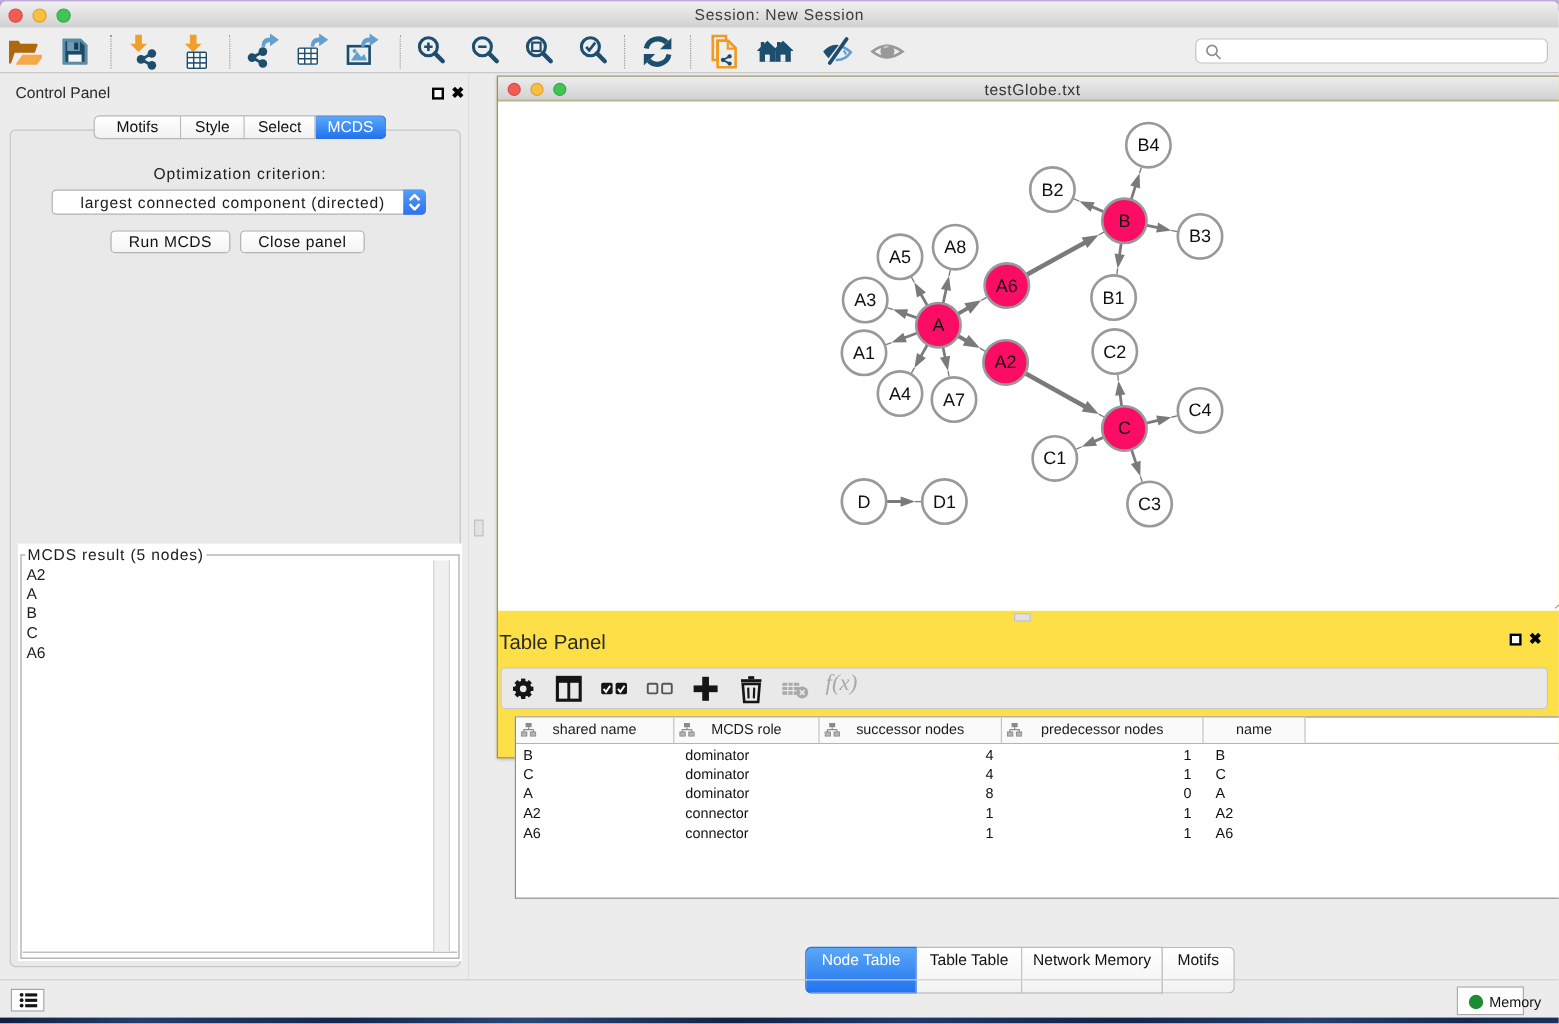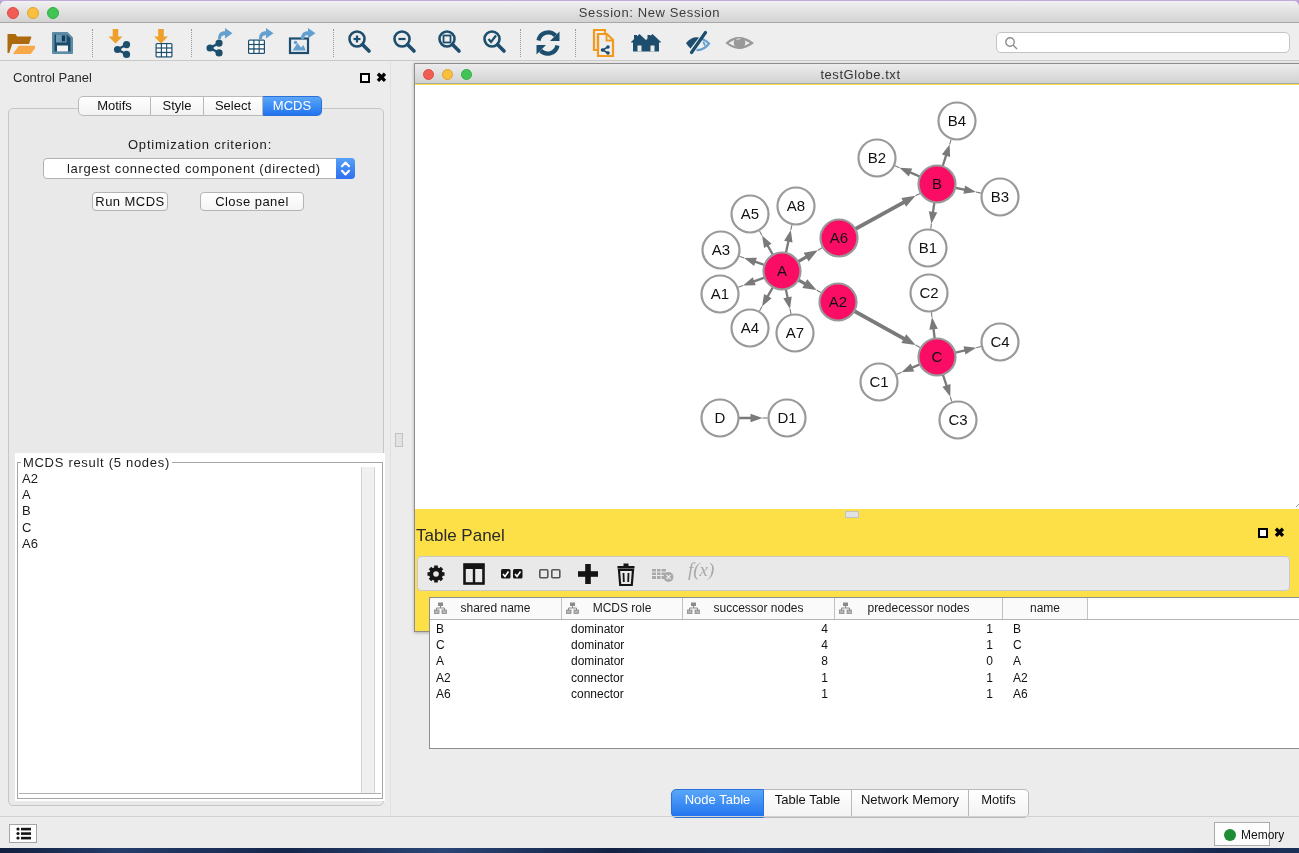--- a/index.html
+++ b/index.html
@@ -46,21 +46,21 @@
 #net-tb .title { position:absolute; left:0; right:0; top:3px; text-align:center; font-size:13px; color:#333; letter-spacing:0.55px; }
 #net-canvas { position:absolute; left:0; top:21px; width:891px; height:424px; background:#fff; }
 
 #tp-title { left:416px; top:526px; font-size:17px; color:#2a2a2a; }
 #tp-toolbar { left:417px; top:556px; width:873px; height:35px; background:#e9e9e9; border:1px solid #c9c9c9; border-radius:4px; }
 #tbl { left:417px; top:597px; width:873px; height:152px; background:#fff; border:1px solid #8e8e8e;margin-left:12px; }
 #tbl-head { position:absolute; left:0; top:0; width:658px; height:21px; background:#fafafa; }
 .th { position:absolute; top:0; height:21px; border-right:1px solid #c3c3c3; font-size:12px; color:#1c1c1c; text-align:center; line-height:21px; }
 .td { position:absolute; font-size:12px; color:#111; height:16px; }
 .bt-tabs { left:671px; top:789px; }
-.btab { height:29px; line-height:19px; font-size:13px; }
+.btab { height:39px; line-height:19px; font-size:13px; }
 
 #statusline { left:0; top:816px; width:1299px; height:1px; background:#d0d0d0; }
 #hambtn { left:9px; top:824px; width:28px; height:19px; background:#fdfdfd; border:1px solid #a5a5a5; }
 #membtn { left:1214px; top:822px; width:56px; height:24px; background:#fdfdfd; border:1px solid #ababab; font-size:12px; }
 #deskbottom { left:0; top:848px; width:1299px; height:5px; background:linear-gradient(90deg,#111f3e,#243d6b 9%,#15264b 22%,#2a4677 34%,#132243 47%,#20396a 58%,#142348 71%,#253f6e 84%,#16284e 94%,#1c3159); }
 </style>
 </head>
 <body>
 <div class="abs" id="deskline"></div>
 <div class="abs" id="titlebar">
@@ -214,21 +214,21 @@
 <div class="abs" id="opt-label">Optimization criterion:</div>
 <div class="abs" id="dropdown">
   <div class="txt">largest connected component (directed)</div>
   <div class="btn">
       <svg width="19" height="21" viewBox="0 0 19 21" style="position:absolute;left:0;top:0">
         <path d="M6 8.2 L9.5 4.6 L13 8.2" fill="none" stroke="#fff" stroke-width="2.1" stroke-linecap="round" stroke-linejoin="round"></path>
         <path d="M6 12.8 L9.5 16.4 L13 12.8" fill="none" stroke="#fff" stroke-width="2.1" stroke-linecap="round" stroke-linejoin="round"></path>
       </svg>
     </div>
 </div>
-<div class="abs pbtn" style="left:92px;top:192px;width:76px">Run MCDS</div>
+<div class="abs pbtn" style="left:92px;top:192px;width:100px">Run MCDS</div>
 <div class="abs pbtn" style="left:200px;top:192px;width:104px">Close panel</div>
 <div class="abs" id="fs-white"></div>
 <div class="abs" id="fs"></div>
 <div class="abs" id="fs-list">
     <div style="margin-top:5px">A2<br>A<br>B<br>C<br>A6</div>
   </div>
 <div class="abs" id="fs-scroll"></div>
 <div class="abs" id="fs-legend">MCDS result (5 nodes)</div>
 <div class="abs" style="left:390px;top:61px;width:1px;height:755px;background:#e0e0e0"></div>
 

